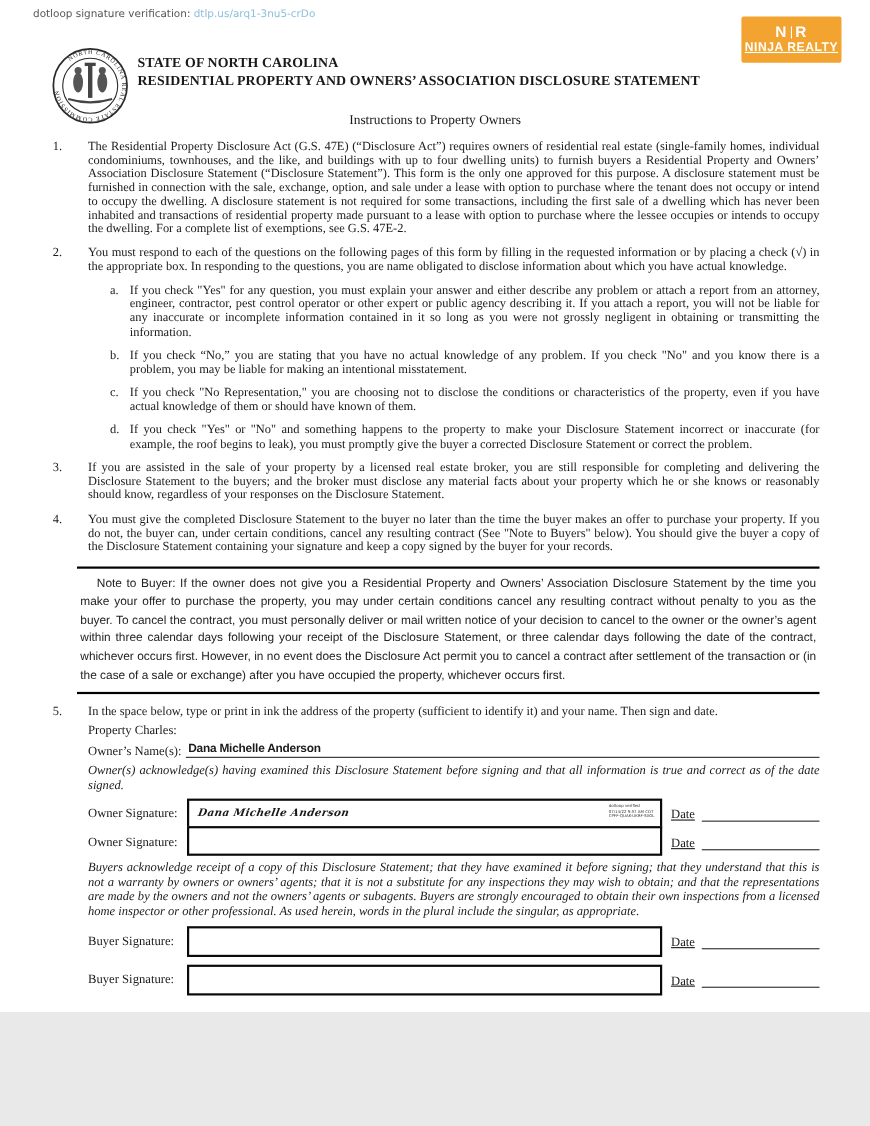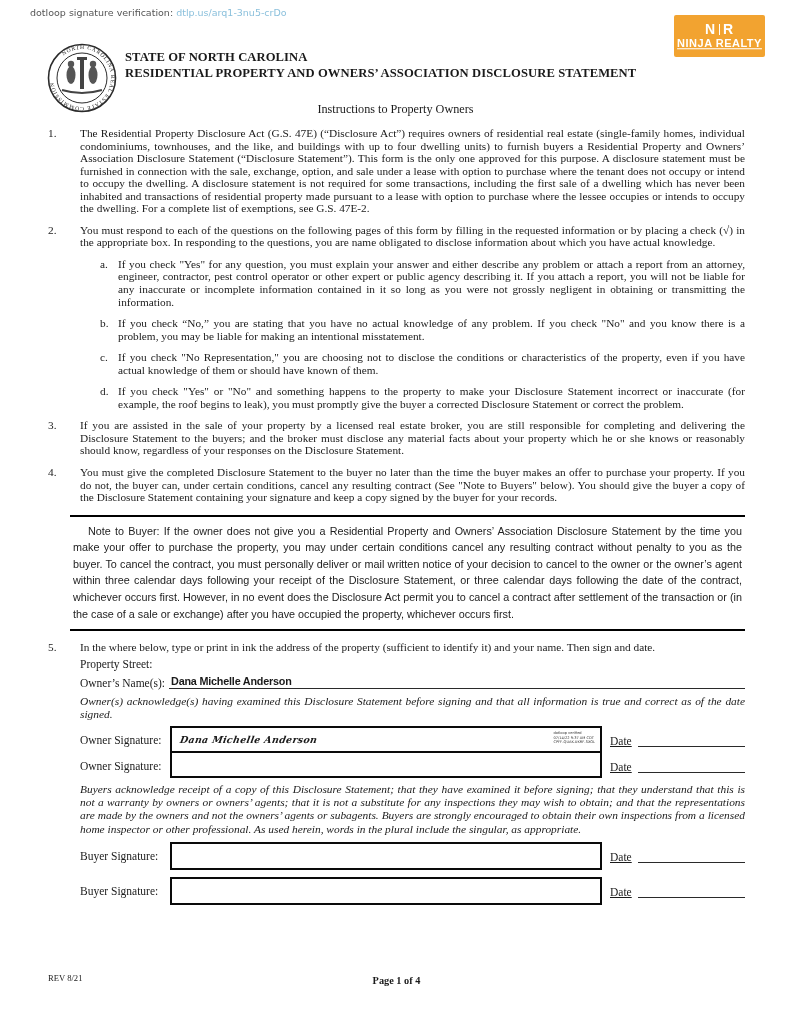--- a/index.html
+++ b/index.html
@@ -1,19 +1,19 @@
 <!DOCTYPE html>
 <html><head>
 <meta charset="utf-8">
 <style>
   * { margin:0; padding:0; box-sizing:border-box; }
   html,body { background:#e9e9e9; }
   .page {
     position:relative;
-    width:791px; height:1024px;
+    width:791px; height:920px;
     margin:0 auto;
     background:#ffffff;
     font-family:"Liberation Serif", serif;
     color:#1a1a1a;
     overflow:hidden;
   }
   
   .verify-line {
     position:absolute; top:7px; left:30px;
     font-family:"DejaVu Sans", sans-serif;
@@ -174,25 +174,25 @@
 
     <div class="item">
       <span class="num">4.</span>
       <span>You must give the completed Disclosure Statement to the buyer no later than the time the buyer makes an offer to purchase your property.  If you do not, the buyer can, under certain conditions, cancel any resulting contract (See "Note to Buyers" below).  You should give the buyer a copy of the Disclosure Statement containing your signature and keep a copy signed by the buyer for your records.</span>
     </div>
 
     <div class="note-box">Note to Buyer: If the owner does not give you a Residential Property and Owners’ Association Disclosure Statement by the time you make your offer to purchase the property, you may under certain conditions cancel any resulting contract without penalty to you as the buyer.  To cancel the contract, you must personally deliver or mail written notice of your decision to cancel to the owner or the owner’s agent within three calendar days following your receipt of the Disclosure Statement, or three calendar days following the date of the contract, whichever occurs first.  However, in no event does the Disclosure Act permit you to cancel a contract after settlement of the transaction or (in the case of a sale or exchange) after you have occupied the property, whichever occurs first.</div>
 
     <div class="item" style="margin-bottom:2px;">
       <span class="num">5.</span>
-      <span>In the where below, type or print in ink the address of the property (sufficient to identify it) and your name. Then sign and date.</span>
+      <span>In the space below, type or print in ink the address of the property (sufficient to identify it) and your name. Then sign and date.</span>
     </div>
 
     <div class="fill-row">
-      <span class="lbl">Property Street:</span>
+      <span class="lbl">Property Charles:</span>
     </div>
 
     <div class="fill-row">
       <span class="lbl">Owner’s Name(s):</span>
       <span class="line">Dana Michelle Anderson</span>
     </div>
 
     <div class="ack">Owner(s) acknowledge(s) having examined this Disclosure Statement before signing and that all information is true and correct as of the date signed.</div>
 
     <div class="sig-group">

